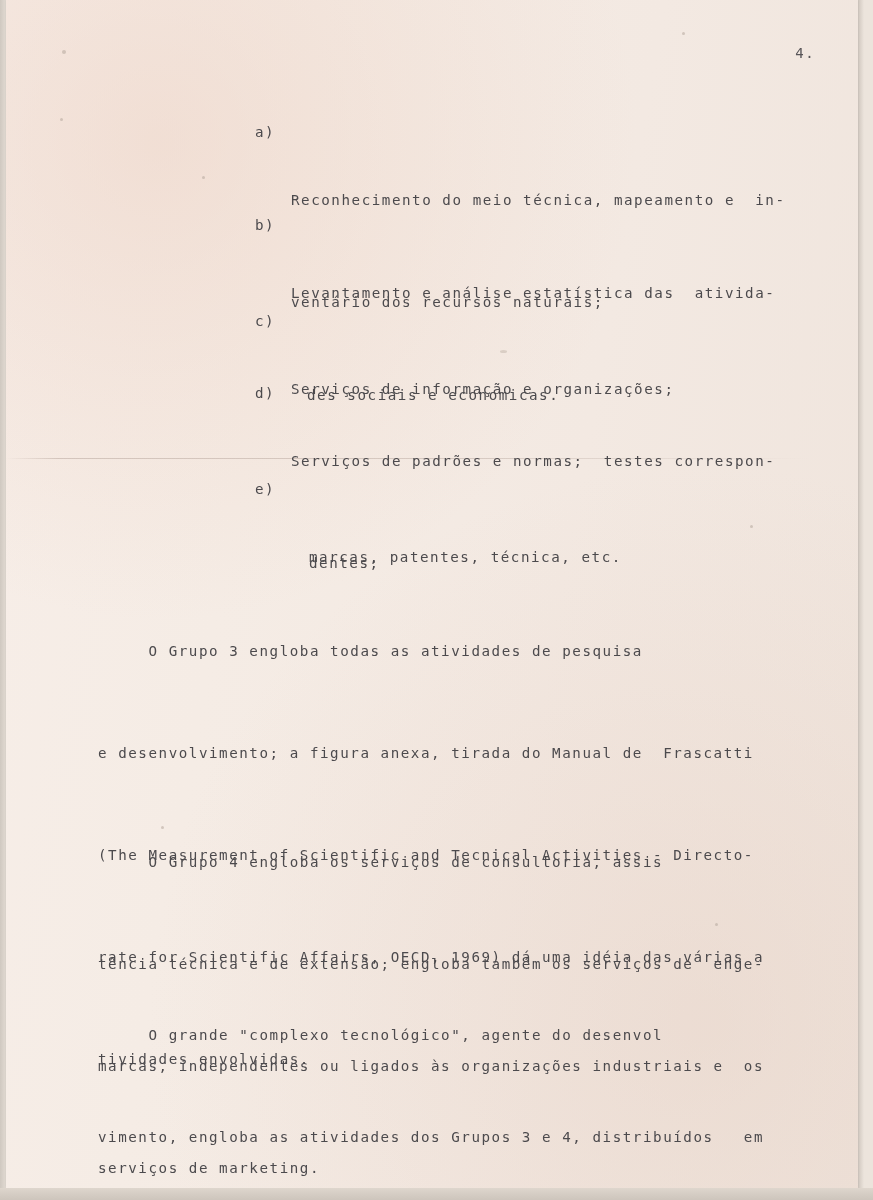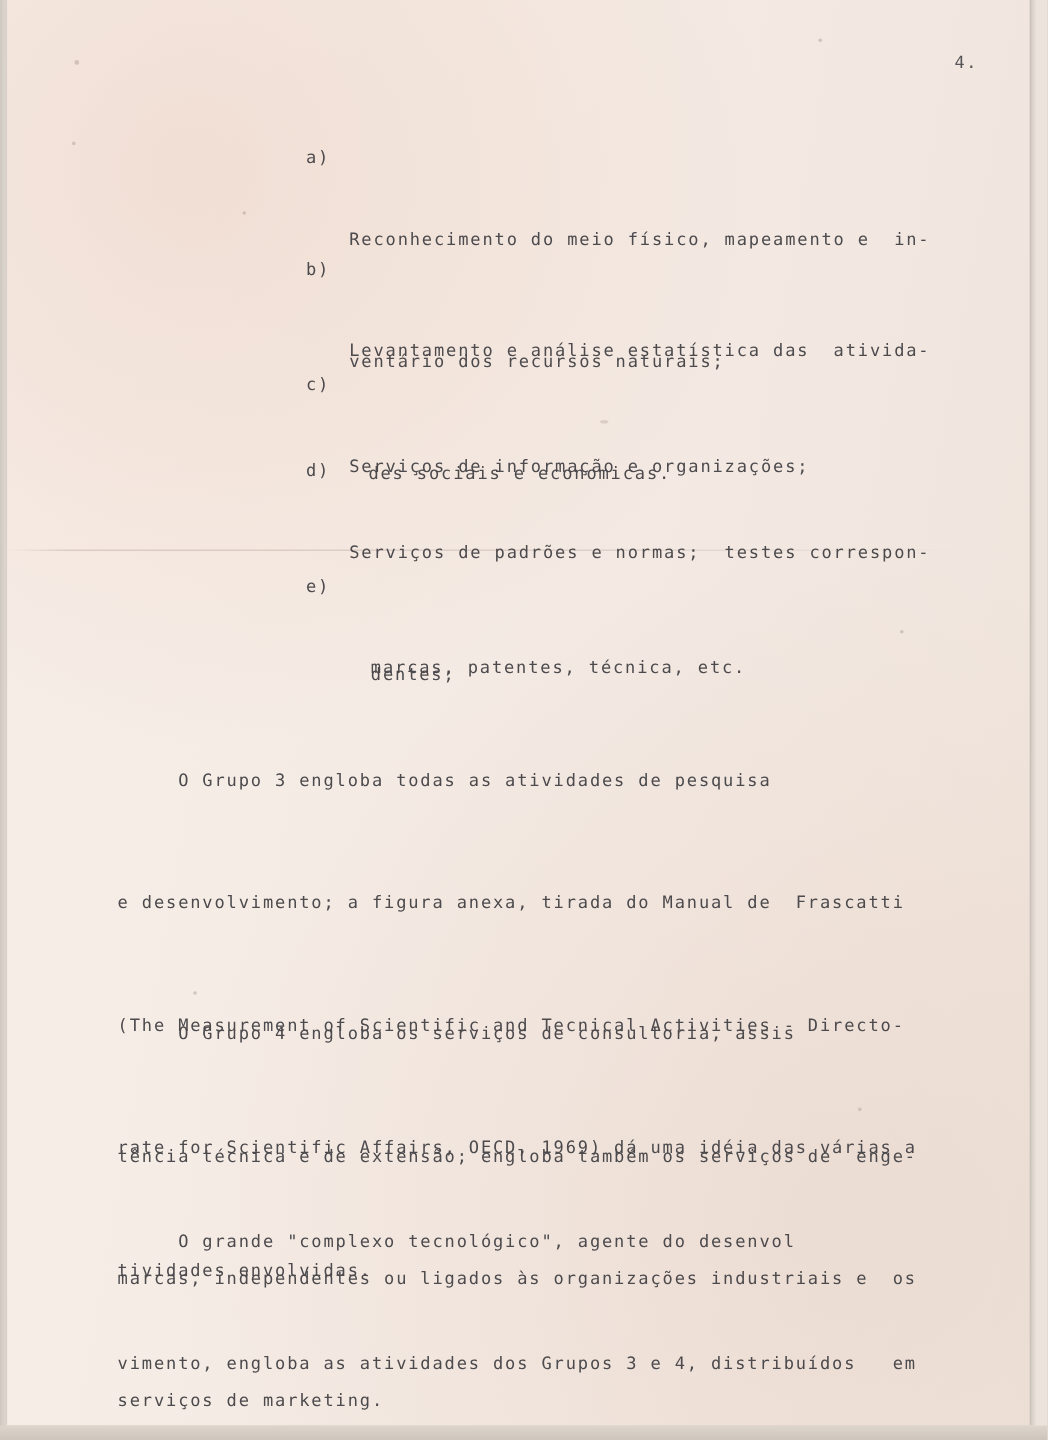--- a/index.html
+++ b/index.html
@@ -105,21 +105,21 @@
     <div class="speck" style="left:155px;top:826px;width:3px;height:3px;"></div>
     <div class="speck" style="left:709px;top:923px;width:3px;height:3px;"></div>
     <div class="speck" style="left:494px;top:350px;width:7px;height:3px;opacity:.4;"></div>
   </div>
 
   <div class="pagenum">4.</div>
 
   <div class="block" style="left:255px;top:115px;">
     <div class="text line" style="position:static;display:inline-block;width:34px;">a)</div>
     <div class="text" style="left:36px;top:0;">
-      <div class="line">Reconhecimento do meio físico, mapeamento e  in-</div>
+      <div class="line">Reconhecimento do meio técnica, mapeamento e  in-</div>
       <div class="line" style="">ventário dos recursos naturais;</div>
     </div>
   </div>
 
   <div class="block" style="left:255px;top:208px;">
     <div class="text line" style="position:static;display:inline-block;width:34px;">b)</div>
     <div class="text" style="left:36px;top:0;">
       <div class="line">Levantamento e análise estatística das  ativida-</div>
       <div class="line" style="margin-left:16px;">des sociais e economicas.</div>
     </div>

